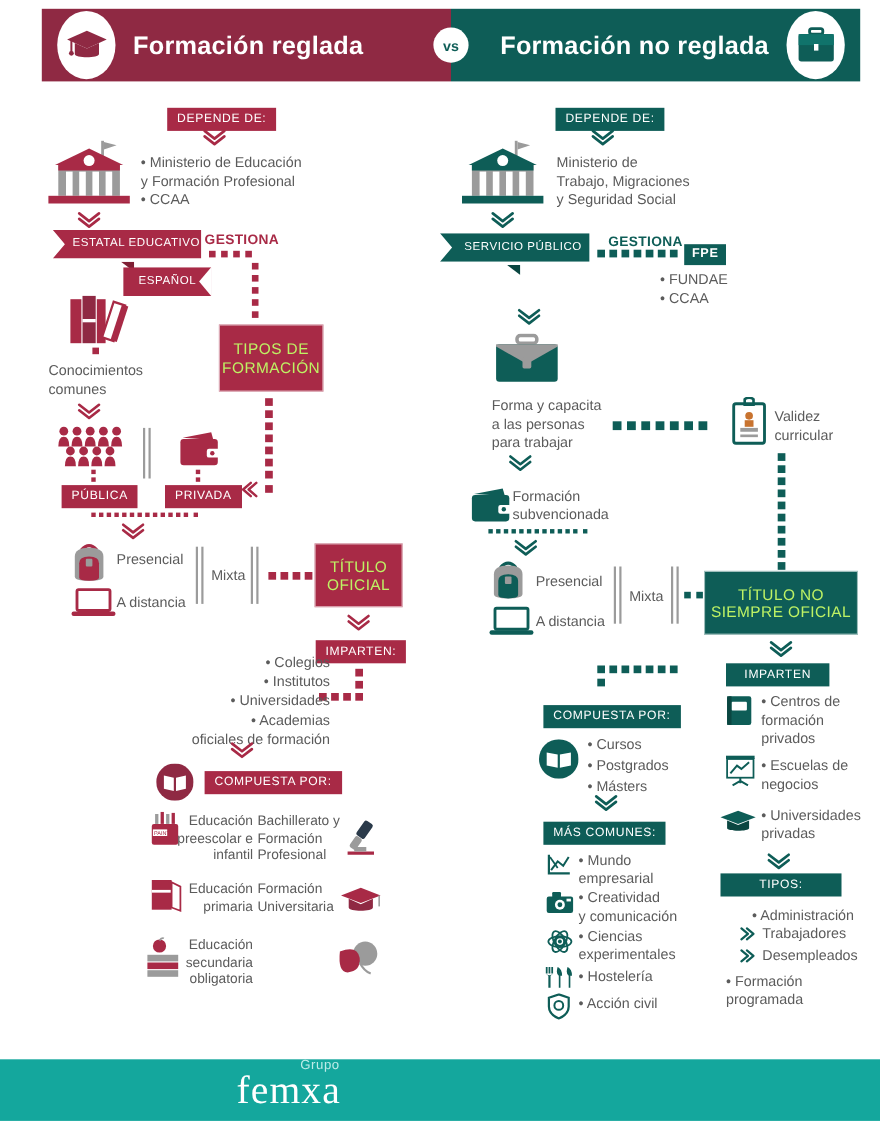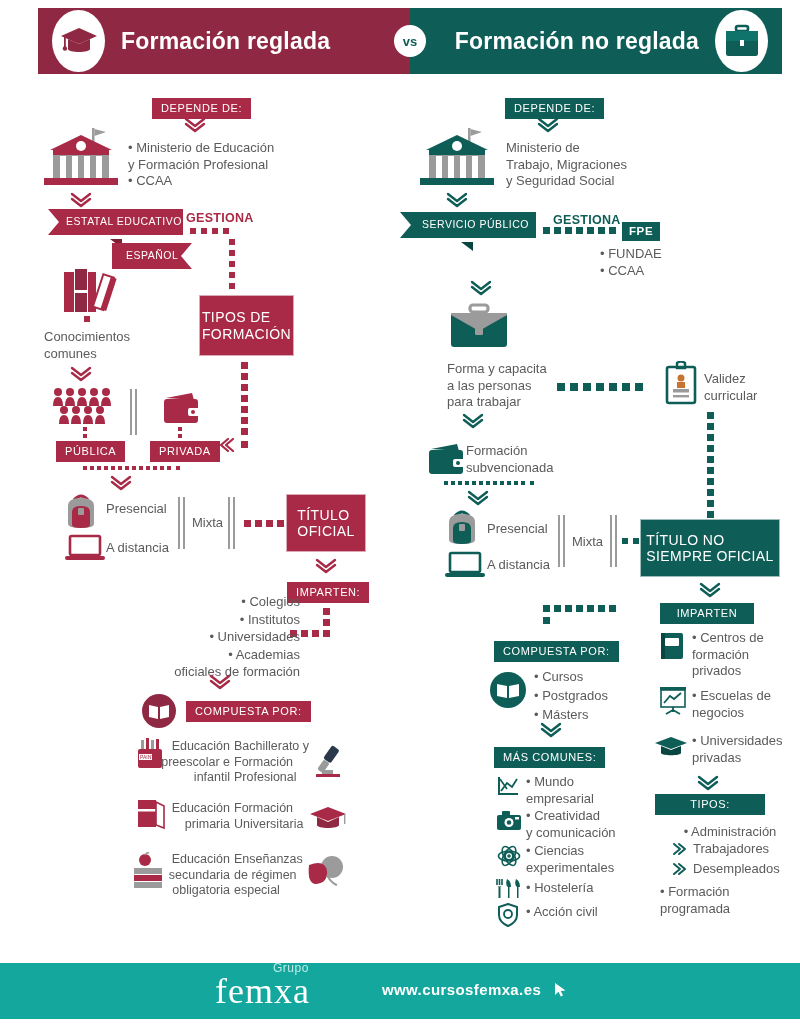--- a/index.html
+++ b/index.html
@@ -36,21 +36,21 @@
 
   
   .tag {
     color:#fff; font-size:11px; letter-spacing:.6px; text-align:center;
     padding:4px 9px 5px; display:inline-block; white-space:nowrap;
   }
   .tag.red   { background:#A82A46; }
   .tag.green { background:#0E5D57; }
 
   .bigbox {
-    color:#ffffff; text-align:left; font-size:14px; line-height:1.15;
+    color:#bef264; text-align:center; font-size:14px; line-height:1.15;
     display:flex; align-items:center; justify-content:center;
     letter-spacing:.4px;
   }
   .bigbox.red   { background:#A82A46; }
   .bigbox.green { background:#0E5D57; }
   .bigbox .inner {
     border:1px solid rgba(255,255,255,.6); width:100%; height:100%;
     display:flex; align-items:center; justify-content:center; padding:4px;
   }
 
@@ -463,23 +463,20 @@
       <path d="M13 3 Q15 0 17 1" stroke="#9B9B9B" stroke-width="1.6" fill="none"></path>
       <rect x="2" y="16" width="28" height="6" fill="#9B9B9B"></rect>
       <rect x="2" y="23" width="28" height="6" fill="#A82A46"></rect>
       <rect x="2" y="30" width="28" height="6" fill="#9B9B9B"></rect>
     </svg>
   </div>
   <div class="abs item-txt" style="left:152px; top:852px; width:78px; text-align:right; white-space:pre-line;">Educación
 secundaria
 obligatoria</div>
 
-  <div class="abs item-txt" style="left:234px; top:852px; width:86px; white-space:pre-line;">Enseñanzas
-de régimen
-especial</div>
   <div class="abs" style="left:305px; top:855px;">
     <svg width="44" height="34" viewBox="0 0 44 34">
       <circle cx="27" cy="12" r="11" fill="#9B9B9B"></circle>
       <path d="M4 10 Q20 4 22 16 Q23 28 11 29 Q2 29 4 10 Z" fill="#A82A46"></path>
       <path d="M22 20 Q26 28 32 30" stroke="#9B9B9B" stroke-width="2" fill="none"></path>
     </svg>
   </div>
 
   <div class="abs" style="left:505px; top:98px;">
     <span class="tag green">DEPENDE DE:</span>
@@ -831,23 +828,15 @@
   <div class="abs body-text" style="left:693px; top:861px; width:130px;">Desempleados</div>
 
   <div class="abs body-text" style="left:660px; top:884px; width:140px; white-space:pre-line;">• Formación
 programada</div>
 
   <div class="abs" id="footer">
     <div class="brand">
       <div class="grupo">Grupo</div>
       <div class="femxa">femxa</div>
     </div>
-    <div class="site">
-      <span>www.cursosfemxa.es</span>
-      <span class="cursor-ico">
-        <svg width="14" height="16" viewBox="0 0 14 16">
-            <path d="M1 1 L1 13 L4.5 9.8 L6.8 14.6 L9 13.5 L6.7 8.9 L11.5 8.6 Z" fill="#ffffff"></path>
-          </svg>
-      </span>
-    </div>
   </div>
 
 </div>
 
 </body></html>

